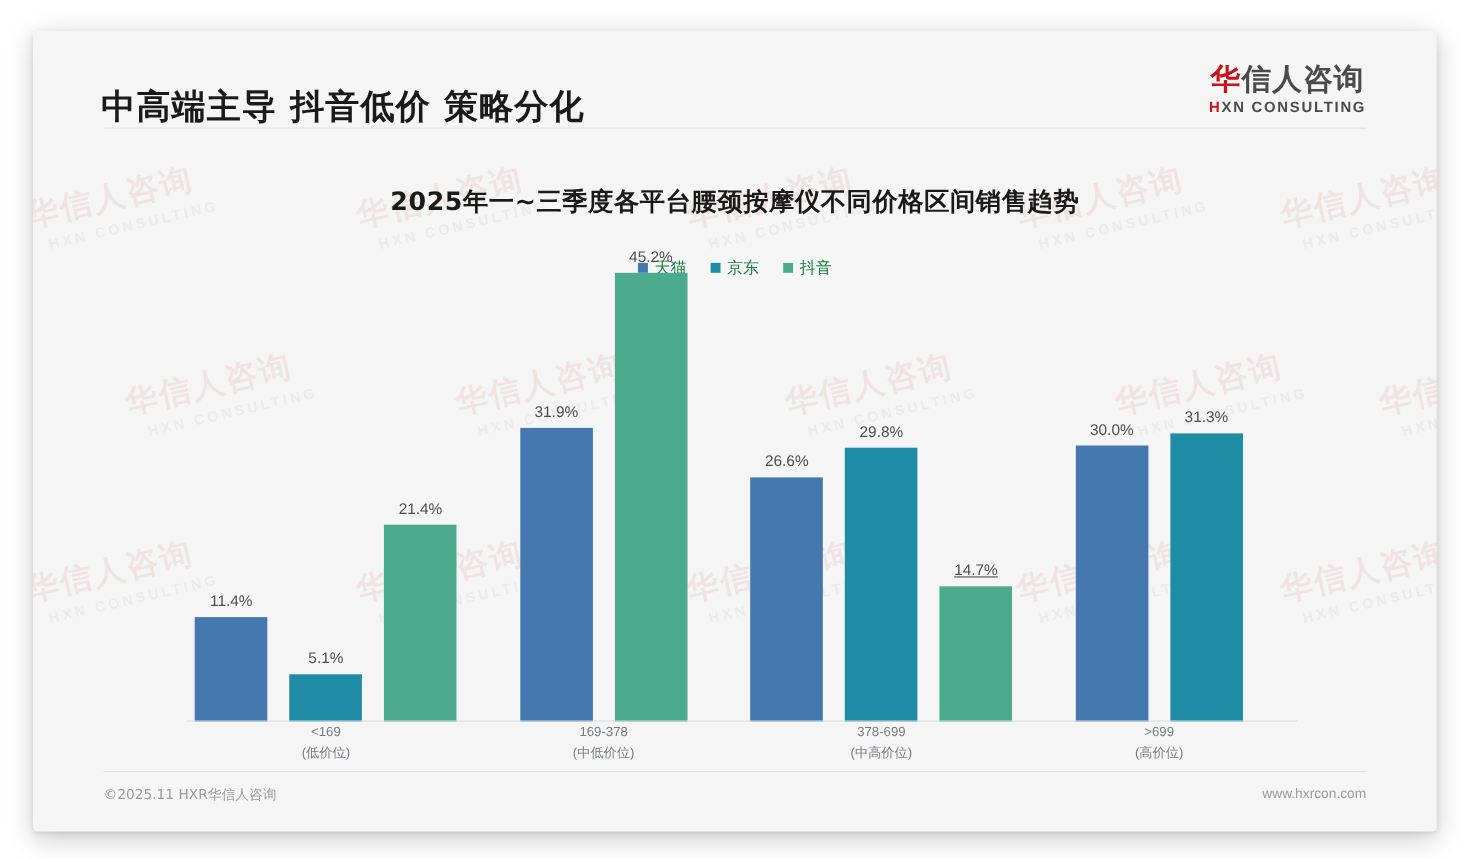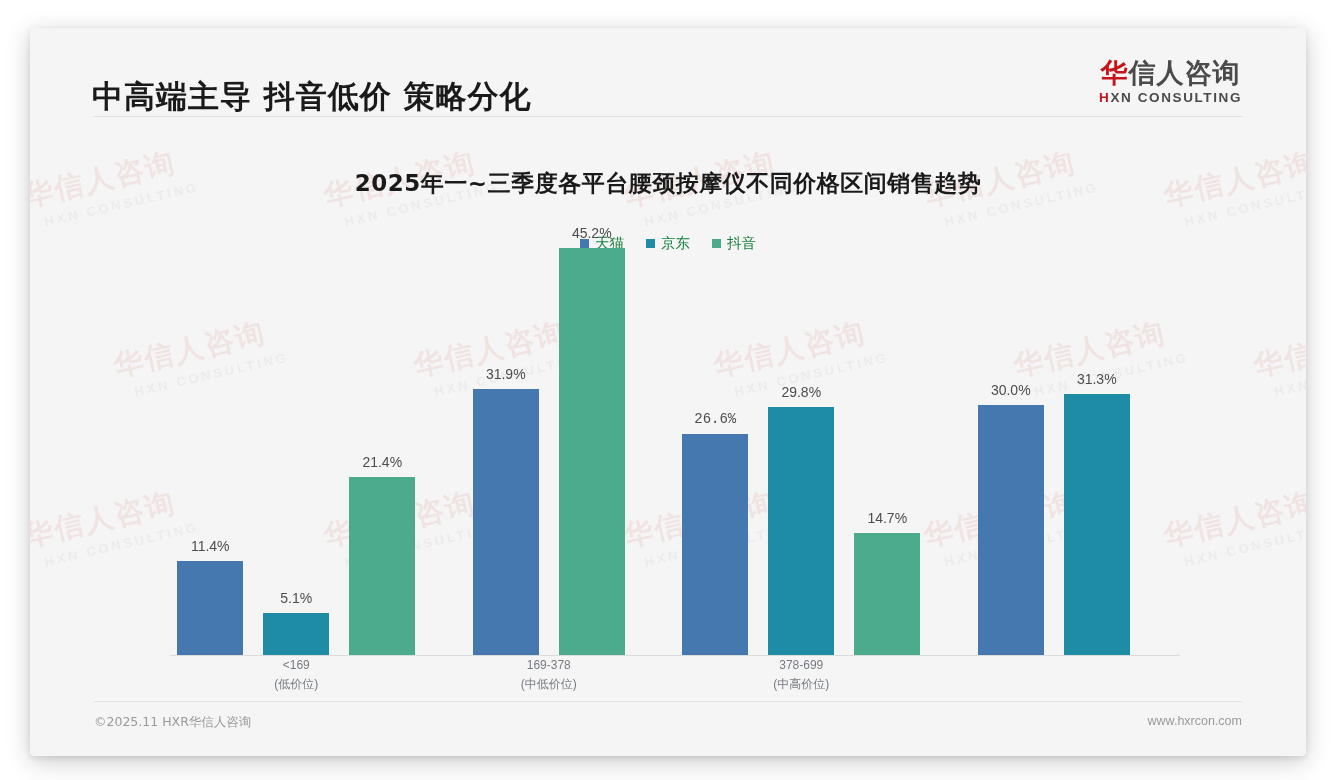--- a/index.html
+++ b/index.html
@@ -402,45 +402,46 @@
                 <div class="bar-wrap">
                   <div class="bar-value" style="bottom: calc(88.7273% + 7px);">45.2%</div>
                   <div class="bar" style="height: 88.7273%; background: rgb(76, 171, 141);"></div>
                 </div>
               </div>
               <div class="group-label"><span>169-378</span><span class="gl-sub">(中低价位)</span></div>
             </div>
             <div class="group">
               <div class="bars">
                 <div class="bar-wrap">
-                  <div class="bar-value" style="bottom: calc(48.3636% + 7px); font-family: Liberation Mono, monospace;">26.6%</div>
+                  <div class="bar-value" style="bottom: calc(48.3636% + 7px);">26.6%</div>
                   <div class="bar" style="height: 48.3636%; background: rgb(68, 120, 175);"></div>
                 </div>
                 <div class="bar-wrap">
                   <div class="bar-value" style="bottom: calc(54.1818% + 7px);">29.8%</div>
                   <div class="bar" style="height: 54.1818%; background: rgb(31, 140, 165);"></div>
                 </div>
                 <div class="bar-wrap">
-                  <div class="bar-value" style="bottom: calc(26.7273% + 7px);">14.7%</div>
+                  <div class="bar-value" style="bottom: calc(26.7273% + 7px); text-decoration: underline;">14.7%</div>
                   <div class="bar" style="height: 26.7273%; background: rgb(76, 171, 141);"></div>
                 </div>
               </div>
               <div class="group-label"><span>378-699</span><span class="gl-sub">(中高价位)</span></div>
             </div>
             <div class="group">
               <div class="bars">
                 <div class="bar-wrap">
                   <div class="bar-value" style="bottom: calc(54.5455% + 7px);">30.0%</div>
                   <div class="bar" style="height: 54.5455%; background: rgb(68, 120, 175);"></div>
                 </div>
                 <div class="bar-wrap">
                   <div class="bar-value" style="bottom: calc(56.9091% + 7px);">31.3%</div>
                   <div class="bar" style="height: 56.9091%; background: rgb(31, 140, 165);"></div>
                 </div>
               </div>
+              <div class="group-label"><span>&gt;699</span><span class="gl-sub">(高价位)</span></div>
             </div>
           </div>
         <div class="axis-line"></div>
       </div>
     </div>
 
     <div class="footer-divider"></div>
     <div class="footer">
       <div class="footer-left">©2025.11 HXR华信人咨询</div>
       <div class="footer-right">www.hxrcon.com</div>

